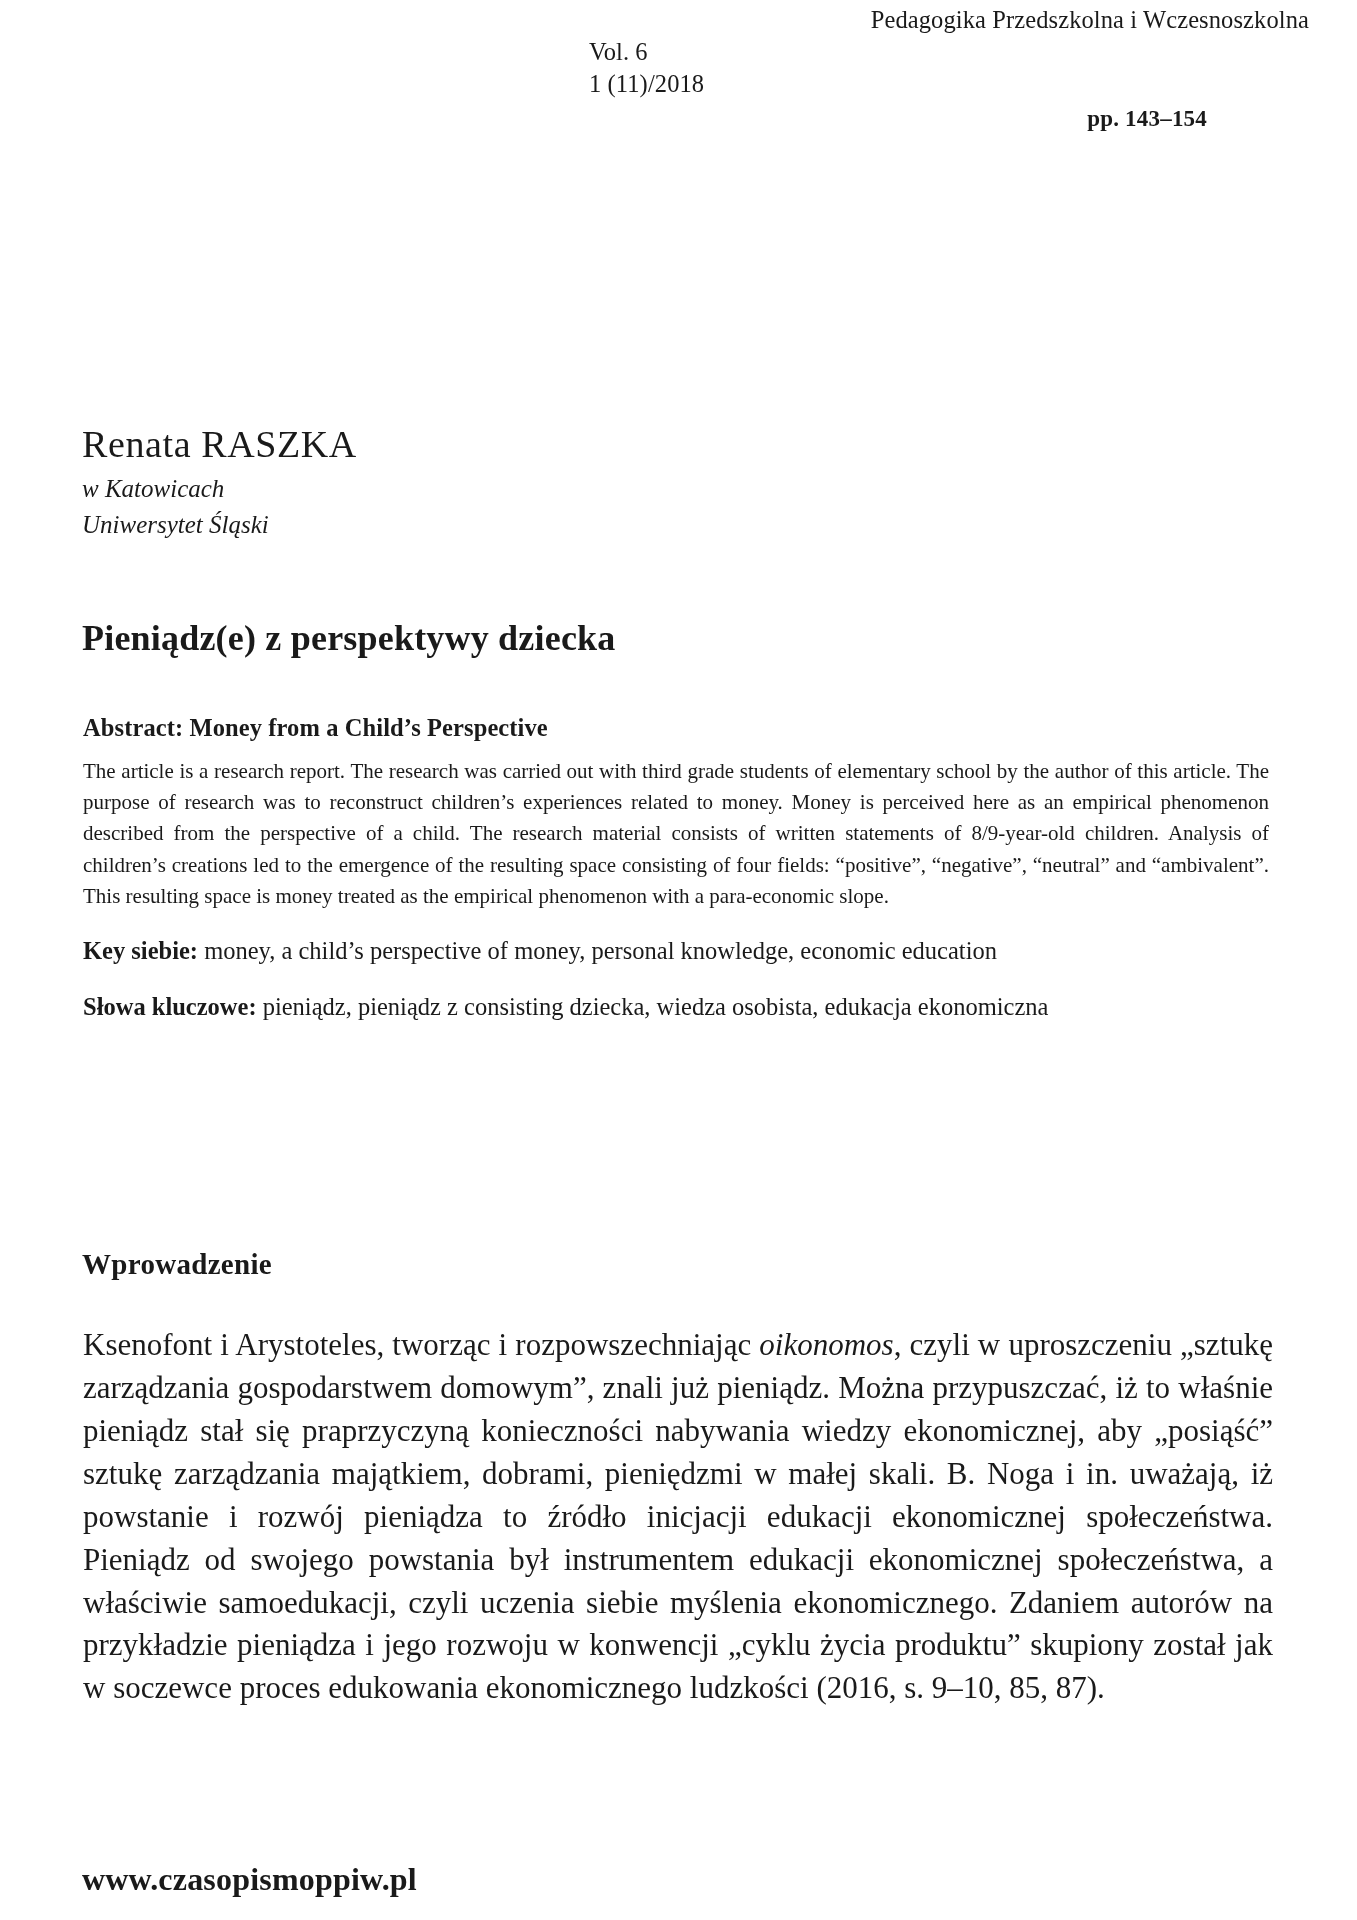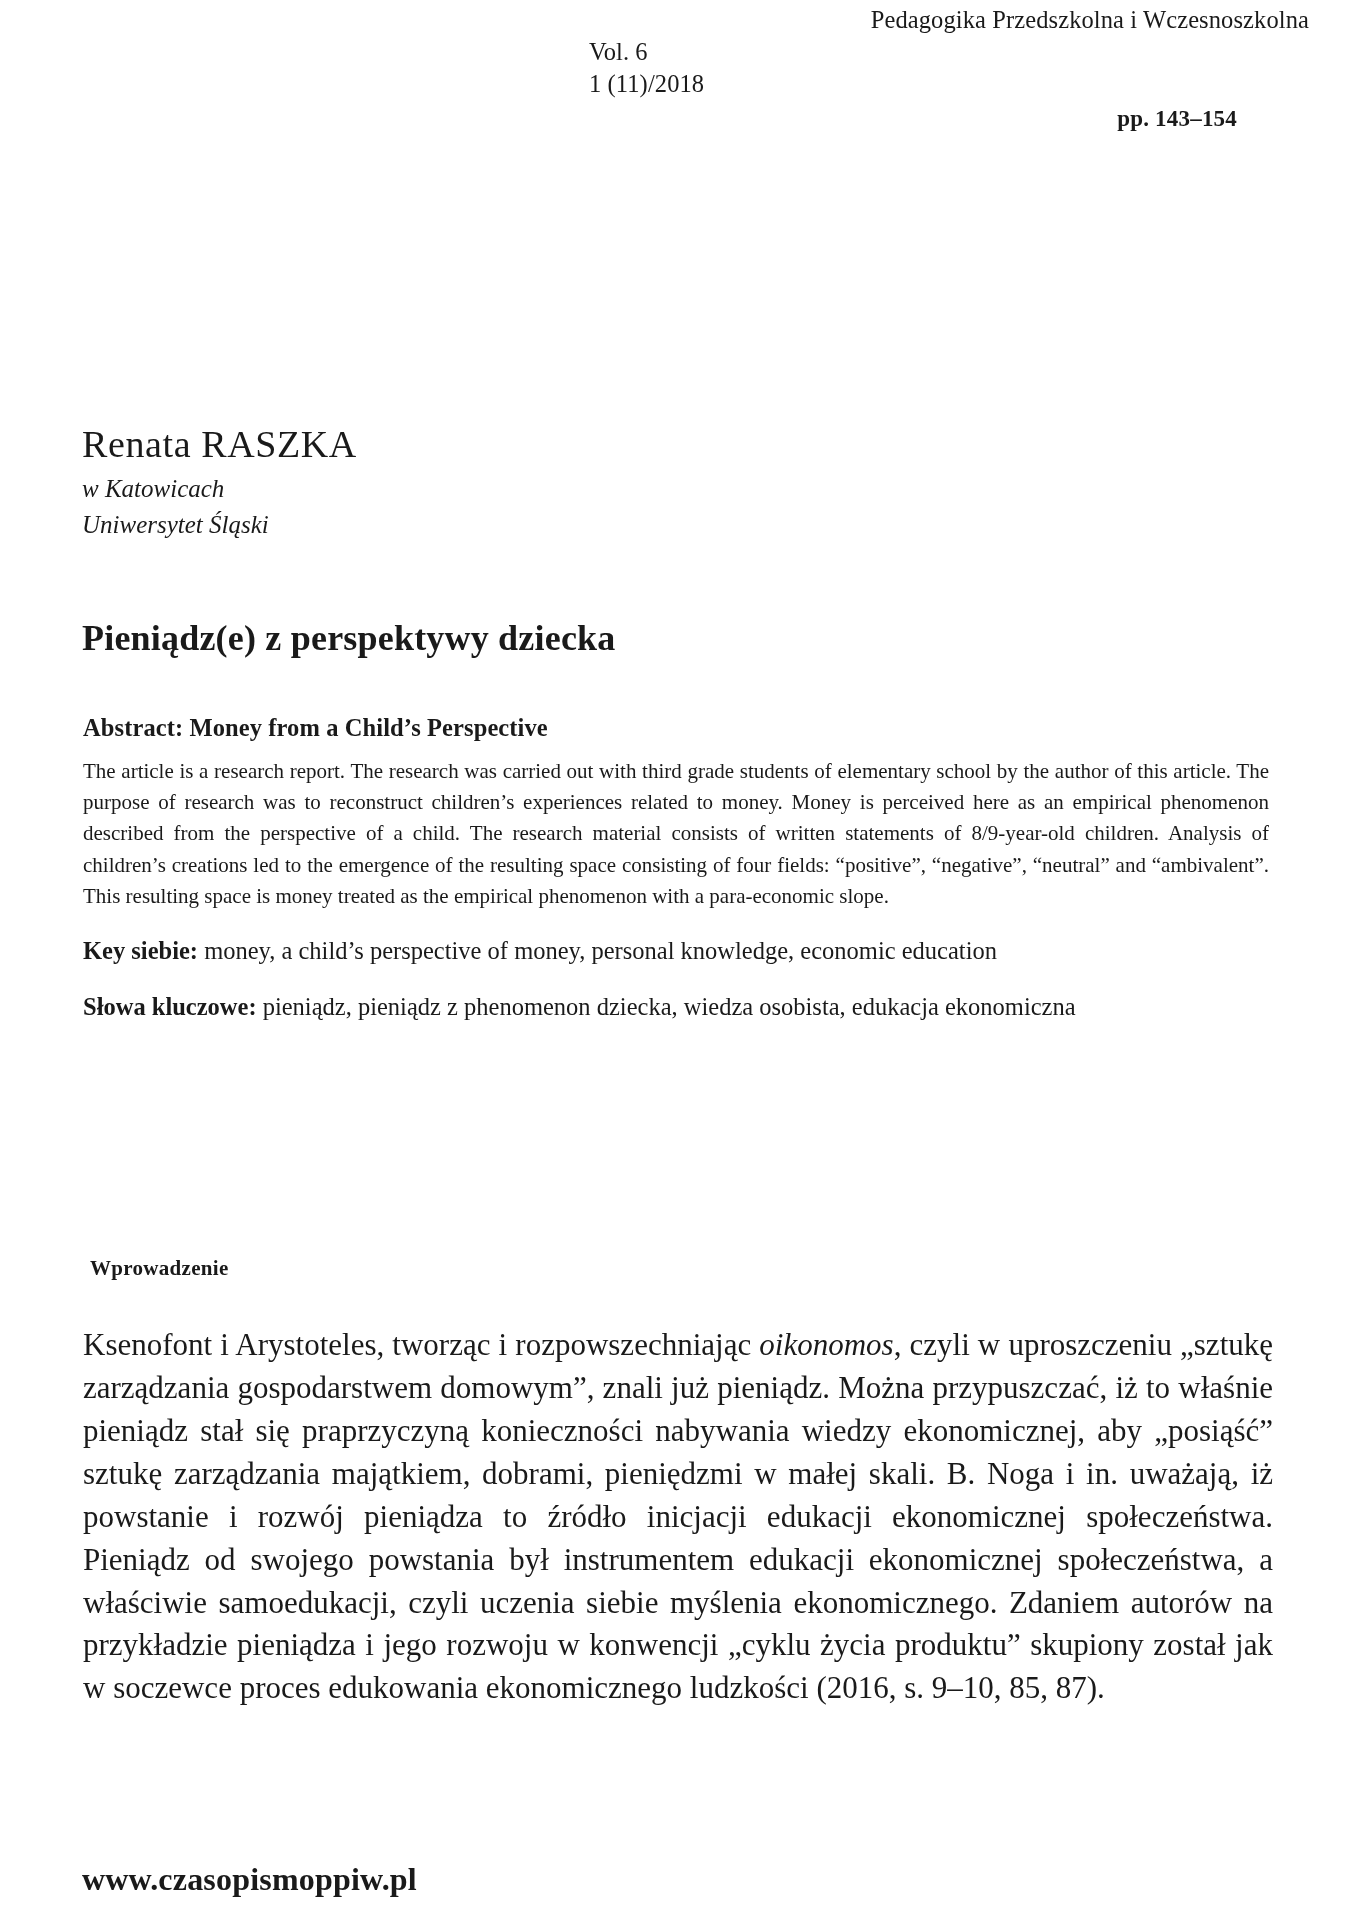--- a/index.html
+++ b/index.html
@@ -45,21 +45,21 @@
     justify-content: space-between;
     align-items: baseline;
     margin-top: 1px;
     flex-direction: column;
   }
   .jh-vol { white-space: nowrap; }
   .jh-issue { white-space: nowrap; }
   .jh-pages {
     display: block;
     margin-top: 5px;
-    margin-right: 72px;
+    margin-right: 102px;
     font-weight: bold;
     font-size: 23px;
     letter-spacing: 0.2px;
   }
 
   
   .author-block {
     position: absolute;
     left: 82px;
     top: 423px;
@@ -122,22 +122,22 @@
   }
   .keyword-line .kw-label {
     font-weight: bold;
   }
 
   
   .section-heading {
     position: absolute;
     left: 82px;
     top: 1248px;
-    margin: 8px;
-    font-size: 21px;
+    margin: 0;
+    font-size: 29px;
     font-weight: bold;
     letter-spacing: 0.3px;
   }
 
   
   .body-text {
     position: absolute;
     left: 83px;
     top: 1324px;
     width: 1190px;
@@ -184,21 +184,21 @@
 
   <div class="abstract-section">
     <p class="abstract-heading">Abstract: Money from a Child’s Perspective</p>
     <p class="abstract-body">The article is a research report. The research was carried out with third grade students of elementary school by the author of this article. The purpose of research was to reconstruct children’s experiences related to money. Money is perceived here as an empirical phenomenon described from the perspective of a child. The research material consists of written statements of 8/9-year-old children. Analysis of children’s creations led to the emergence of the resulting space consisting of four fields: “positive”, “negative”, “neutral” and “ambivalent”. This resulting space is money treated as the empirical phenomenon with a para-economic slope.</p>
 
     <p class="keyword-line">
       <span class="kw-label">Key siebie:</span><span> money, a child’s perspective of money, personal knowledge, economic education</span>
     </p>
 
     <p class="keyword-line">
-      <span class="kw-label">Słowa kluczowe:</span><span> pieniądz, pieniądz z phenomenon dziecka, wiedza osobista, edukacja ekonomiczna</span>
+      <span class="kw-label">Słowa kluczowe:</span><span> pieniądz, pieniądz z consisting dziecka, wiedza osobista, edukacja ekonomiczna</span>
     </p>
   </div>
 
   <h2 class="section-heading">Wprowadzenie</h2>
 
   <p class="body-text"><span>Ksenofont i Arystoteles, tworząc i rozpowszechniając </span><span class="it">oikonomos</span><span>, czyli w uproszczeniu „sztukę zarządzania gospodarstwem domowym”, znali już pieniądz. Można przypuszczać, iż to właśnie pieniądz stał się praprzyczyną konieczności nabywania wiedzy ekonomicznej, aby „posiąść” sztukę zarządzania majątkiem, dobrami, pieniędzmi w małej skali. B. Noga i in. uważają, iż powstanie i rozwój pieniądza to źródło inicjacji edukacji ekonomicznej społeczeństwa. Pieniądz od swojego powstania był instrumentem edukacji ekonomicznej społeczeństwa, a właściwie samoedukacji, czyli uczenia siebie myślenia ekonomicznego. Zdaniem autorów na przykładzie pieniądza i jego rozwoju w konwencji „cyklu życia produktu” skupiony został jak w soczewce proces edukowania ekonomicznego ludzkości (2016, s. 9–10, 85, 87).</span></p>
 
   <p class="site-footer">www.czasopismoppiw.pl</p>
 
 </div>

